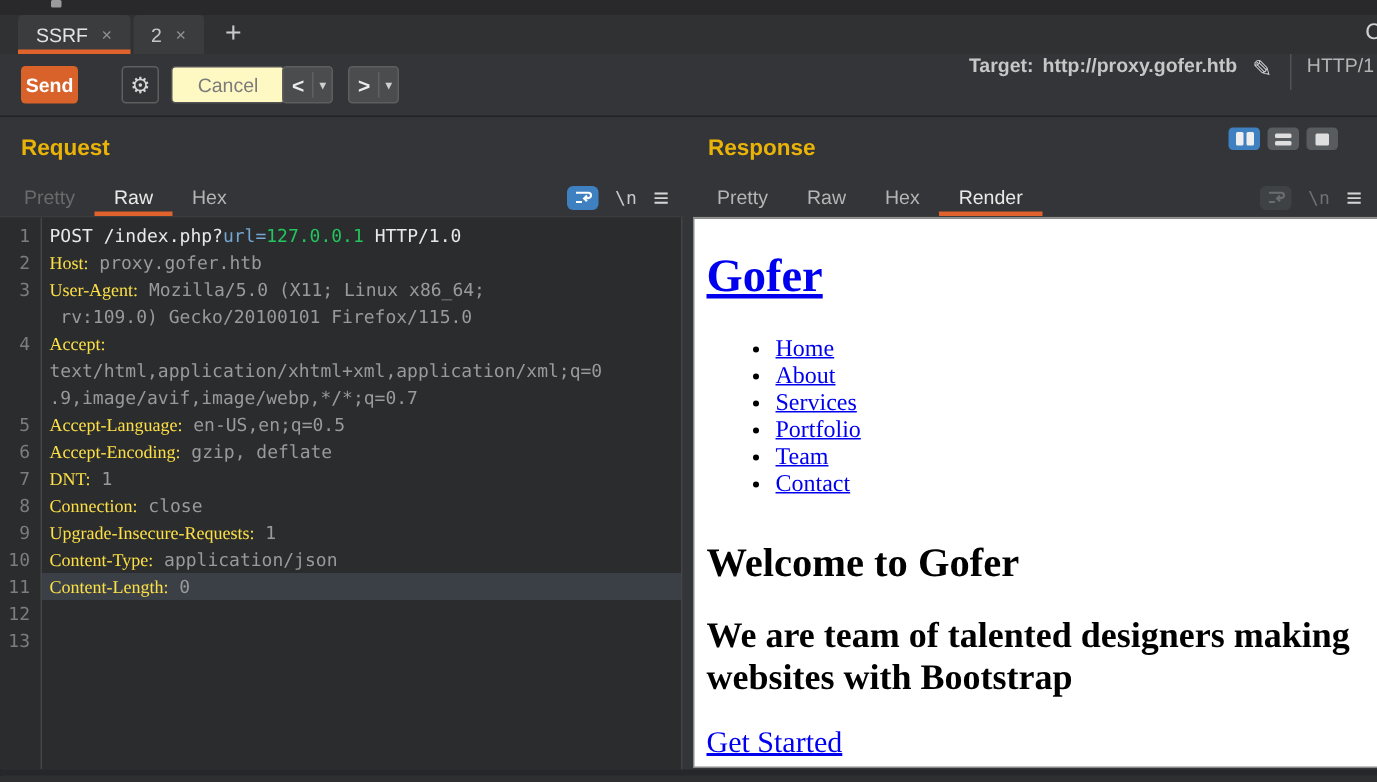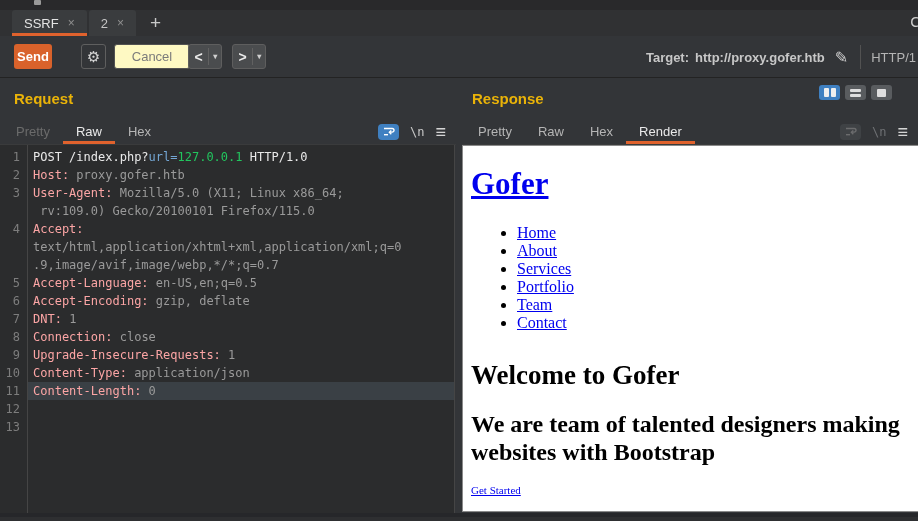--- a/index.html
+++ b/index.html
@@ -31,21 +31,21 @@
     display:flex; align-items:center; justify-content:center; }
   .btn-send { left:14px; width:38px; background:#d9622b; color:#fff; font-weight:700; }
   .btn-gear { left:81px; width:25px; background:transparent; border:1px solid #5f5f5f; color:#d5d5d5; font-size:15px; }
   .btn-cancel { left:114px; width:76px; background:#fef9c3; border:1px solid #525252; color:#7b7b7b; }
   .btn-nav { background:#4a4c4e; border:1px solid #5e5e5e; color:#ececec; font-weight:700; padding:0; }
   .btn-back { left:188px; width:34px; }
   .btn-fwd  { left:232px; width:34px; }
   .btn-nav .glyph { width:20px; text-align:center; font-size:14px; }
   .btn-nav .split { width:1px; height:17px; background:#616161; }
   .btn-nav .caret { width:12px; text-align:center; font-size:8px; color:#cfcfcf; }
-  .target-cluster { position:absolute; right:0; top:0; height:42px; display:flex; align-items:center; }
+  .target-cluster { position:absolute; right:0; top:0; height:42px; display:flex; }
   .target-label, .target-value { color:#c7c7c7; font-weight:600; font-size:13px; }
   .target-label { margin-right:6px; }
   .pencil { color:#cfcfcf; font-size:16px; margin:0 12px 0 10px; }
   .vsep { width:1px; height:24px; background:#525252; margin-right:10px; }
   .httpver { color:#b5b5b5; font-size:13px; padding-right:2px; }
 
   
   .main { position:absolute; left:0; top:78px; width:918px; height:439px; background:#333538; }
   .panel-title { position:absolute; top:12px; color:#eab308; font-size:15px; font-weight:700; }
   .req-title { left:14px; }
@@ -84,35 +84,35 @@
     border-right:1px solid #454545; padding-top:3px; overflow:hidden;
     font-family:"DejaVu Sans Mono", monospace; font-size:12px; }
   .editor .gutterline { position:absolute; left:27px; top:0; bottom:0; width:1px; background:#454545; }
   .eline { display:flex; height:18px; line-height:18px; white-space:pre; }
   .eline .ln { width:27px; padding-right:7px; text-align:right; color:#7d7d7d; flex:none; }
   .eline .code { flex:1; padding-left:6px; }
   .eline.hl .code { background:#3a4045; }
   .c-plain { color:#e9e9e9; }
   .c-pname { color:#74a7d4; }
   .c-pval  { color:#22c55e; }
-  .c-hname { color:#fca5a5; }
+  .c-hname { color:#fde047;font-family:Liberation Serif, serif; }
   .c-hval  { color:#9a9a9a; }
 
   
   .renderwrap { position:absolute; left:462px; top:67px; width:514px; bottom:5px;
     background:#ffffff; border:1px solid #8a8a8a; overflow:hidden; }
   .renderdoc { position:absolute; left:0; top:0; right:12px; bottom:0; padding:12px 6px 0 8px;
     font-family:"Liberation Serif", serif; color:#000; }
   .renderdoc a { color:#0000ee; text-decoration:underline; }
   .brand { font-size:31px; font-weight:700; margin-top:8px; }
   .navlist { margin-top:22px; padding-left:46px; font-size:16px; line-height:18px; }
   .navlist li { color:#000; }
   .welcome { font-size:27px; font-weight:700; margin-top:28px; }
   .tagline { font-size:24px; font-weight:700; line-height:1.15; margin-top:20px; max-width:432px; }
-  .cta { display:inline-block; margin-top:18px; font-size:11px; }
+  .cta { display:inline-block; margin-top:18px; font-size:20px; }
   .rscroll { position:absolute; right:0; top:0; bottom:0; width:11px; background:#45494d; }
   .rscroll .thumb { position:absolute; left:1px; right:1px; top:2px; height:86px; background:#5b6064; border-radius:2px; }
 
   .bottomstrip { position:absolute; left:0; bottom:0; width:918px; height:4px; background:#26272a; }
   .leftedge { position:absolute; left:0; top:78px; width:2px; bottom:0; background:#232325; }
 </style>
 </head>
 <body>
 
 <div class="window">

